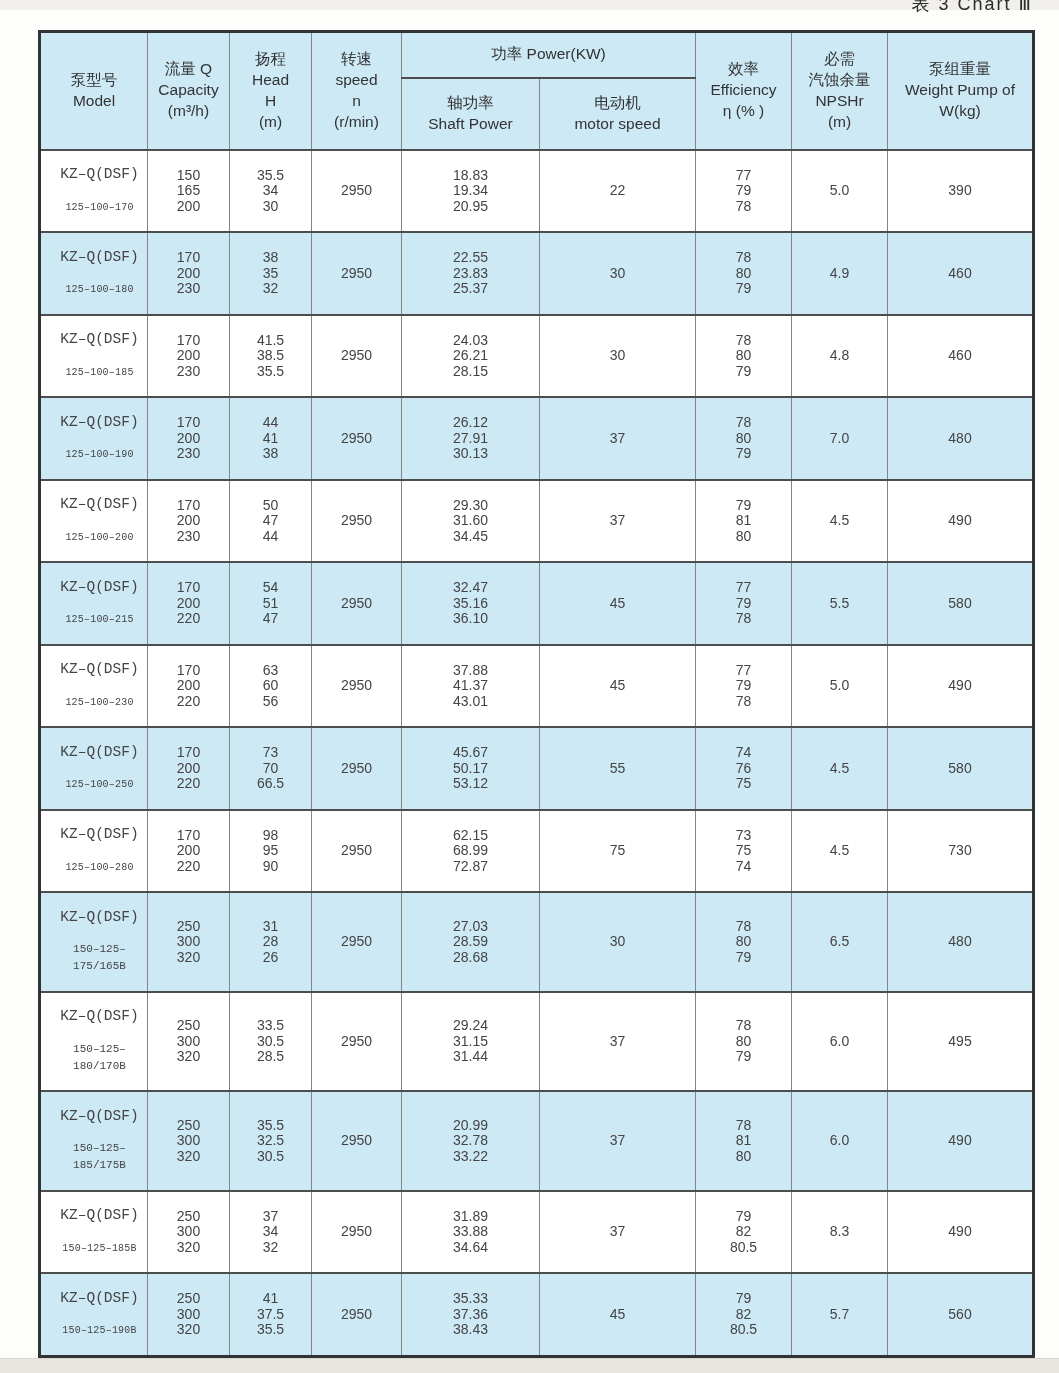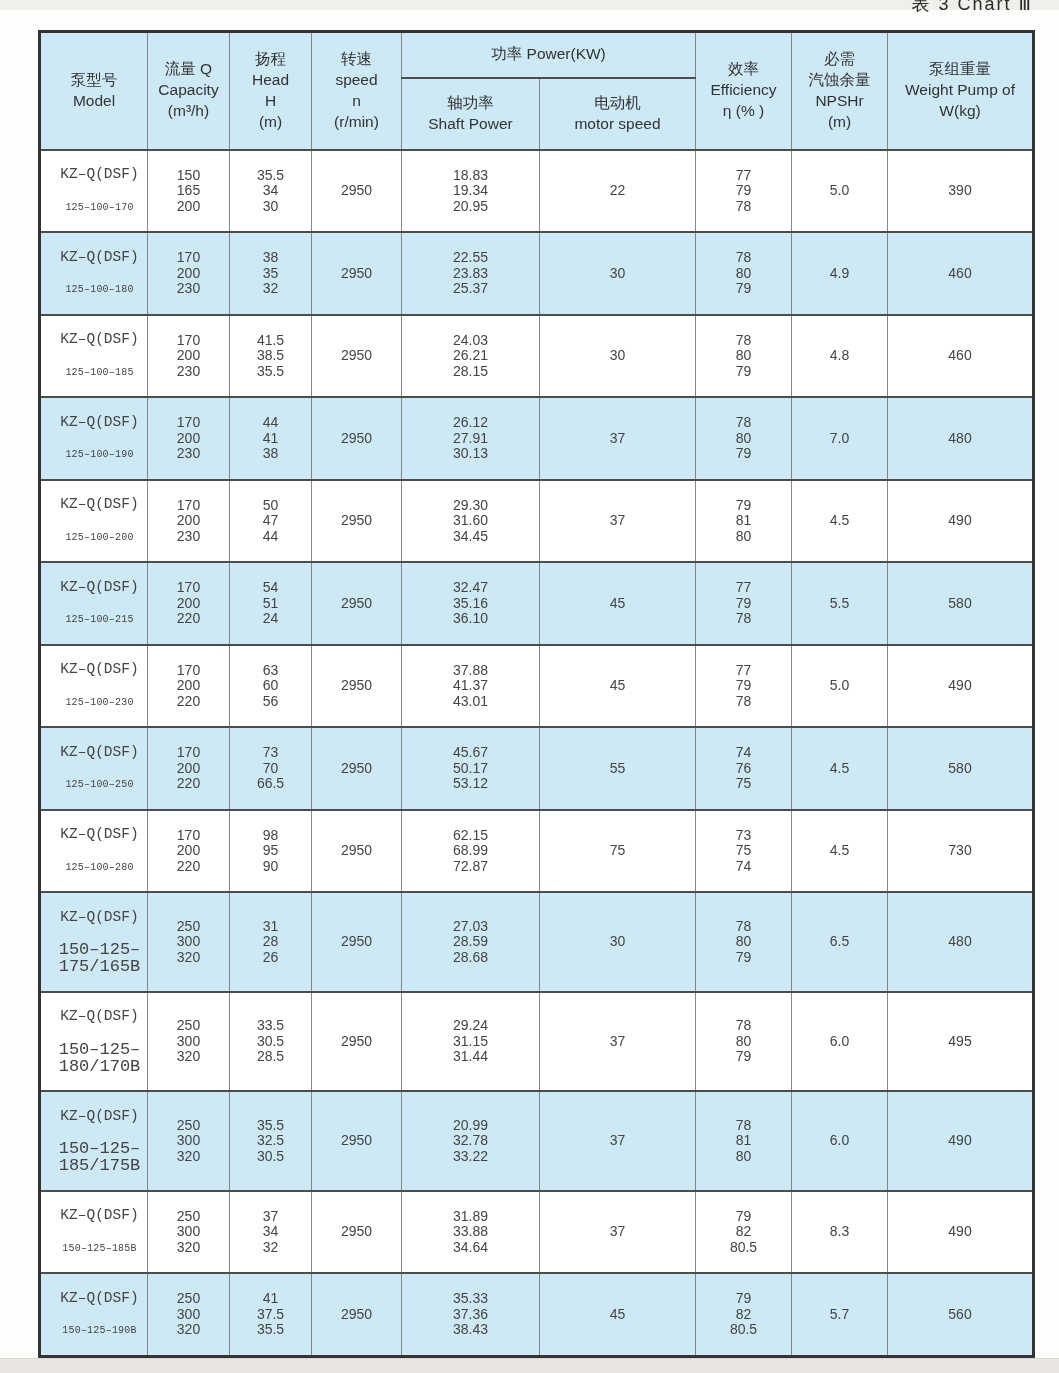--- a/index.html
+++ b/index.html
@@ -57,21 +57,21 @@
   .pump tbody tr.alt td { background: #cde9f6; }
   .pump tbody td {
     font-size: 14px;
     line-height: 15.5px;
     white-space: pre-line;
     color: #444;
   }
   td.model-cell { text-align: center; padding-left: 11px; font-family: Liberation Mono, monospace; }
   .model-l1 { font-size: 14.5px; line-height: 17px; }
   .model-l2 { font-size: 10px; line-height: 17px; letter-spacing: 0.2px; }
-  .model-l2.condensed { font-size: 17px; letter-spacing: 0; }
+  .model-l2.condensed { font-size: 11px; letter-spacing: 0; }
 </style>
 </head>
 <body>
 
 <div class="top-strip"></div>
 
 <div class="chart-label">表 3  Chart Ⅲ</div>
 
 <table class="pump">
   <colgroup>
@@ -233,21 +233,21 @@
       <tr class="alt">
     <td class="model-cell">
       <div class="model-l1">KZ–Q(DSF)</div>
       <div class="model-l2">125–100–215</div>
     </td>
     <td>170
 200
 220</td>
     <td>54
 51
-24</td>
+47</td>
     <td>2950</td>
     <td>32.47
 35.16
 36.10</td>
     <td>45</td>
     <td>77
 79
 78</td>
     <td>5.5</td>
     <td>580</td>

